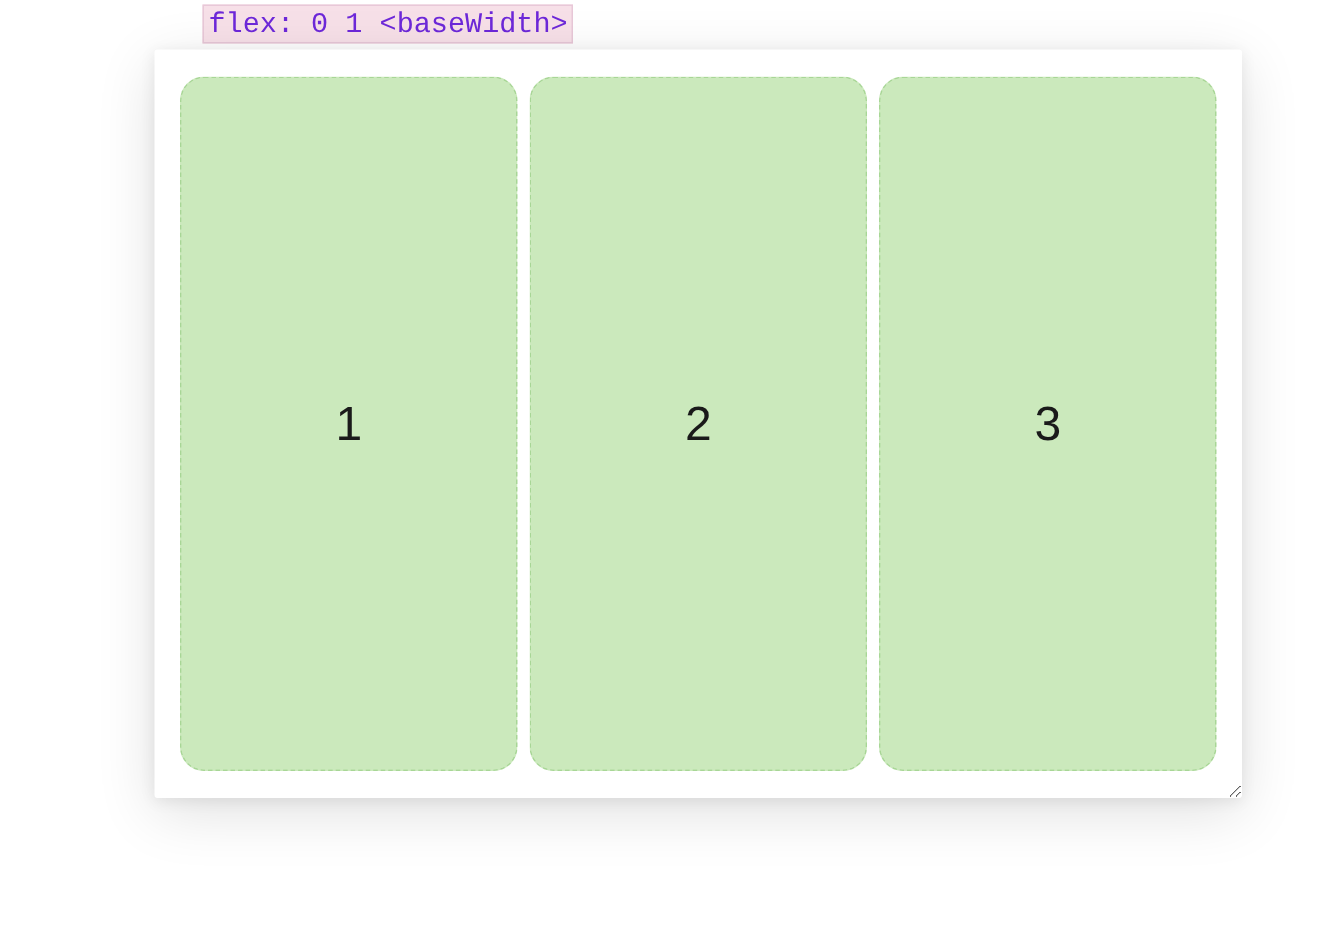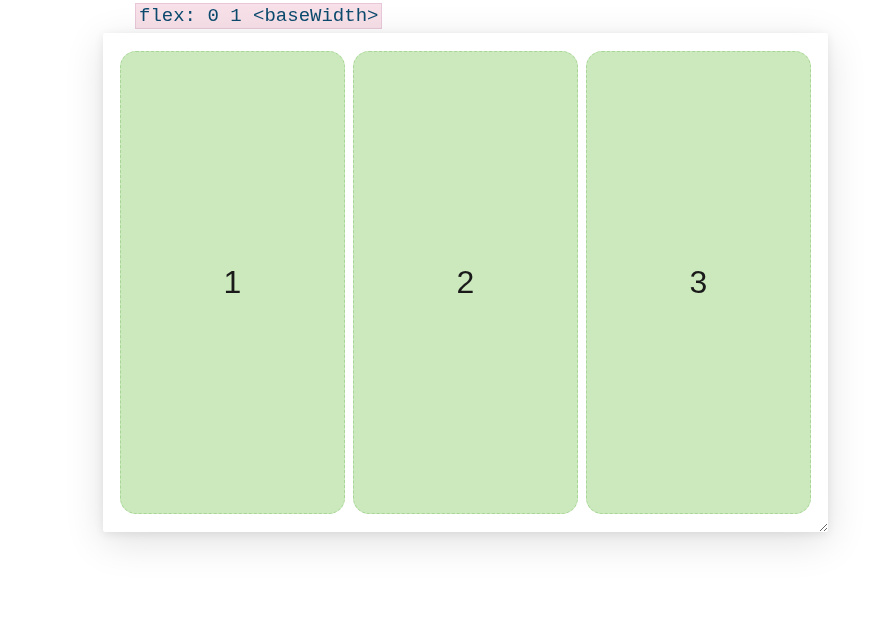--- a/index.html
+++ b/index.html
@@ -15,21 +15,21 @@
       padding: 0;
     }
     .wrapper {
       padding-left: 135px;
       padding-top: 3px;
     }
     .code-label {
       display: inline-block;
       background: #f7e0e8;
       border: 1px solid #e8c8d8;
-      color: #0c4a6e;
+      color: #6d28d9;
       font-family: "Courier New", Courier, monospace;
       font-size: 19px;
       padding: 1px 3px;
       margin-bottom: 4px;
     }
     .container {
       background: #ffffff;
       width: 725px;
       height: 499px;
       box-shadow: 0 10px 40px rgba(0,0,0,0.12), 0 2px 10px rgba(0,0,0,0.08);

